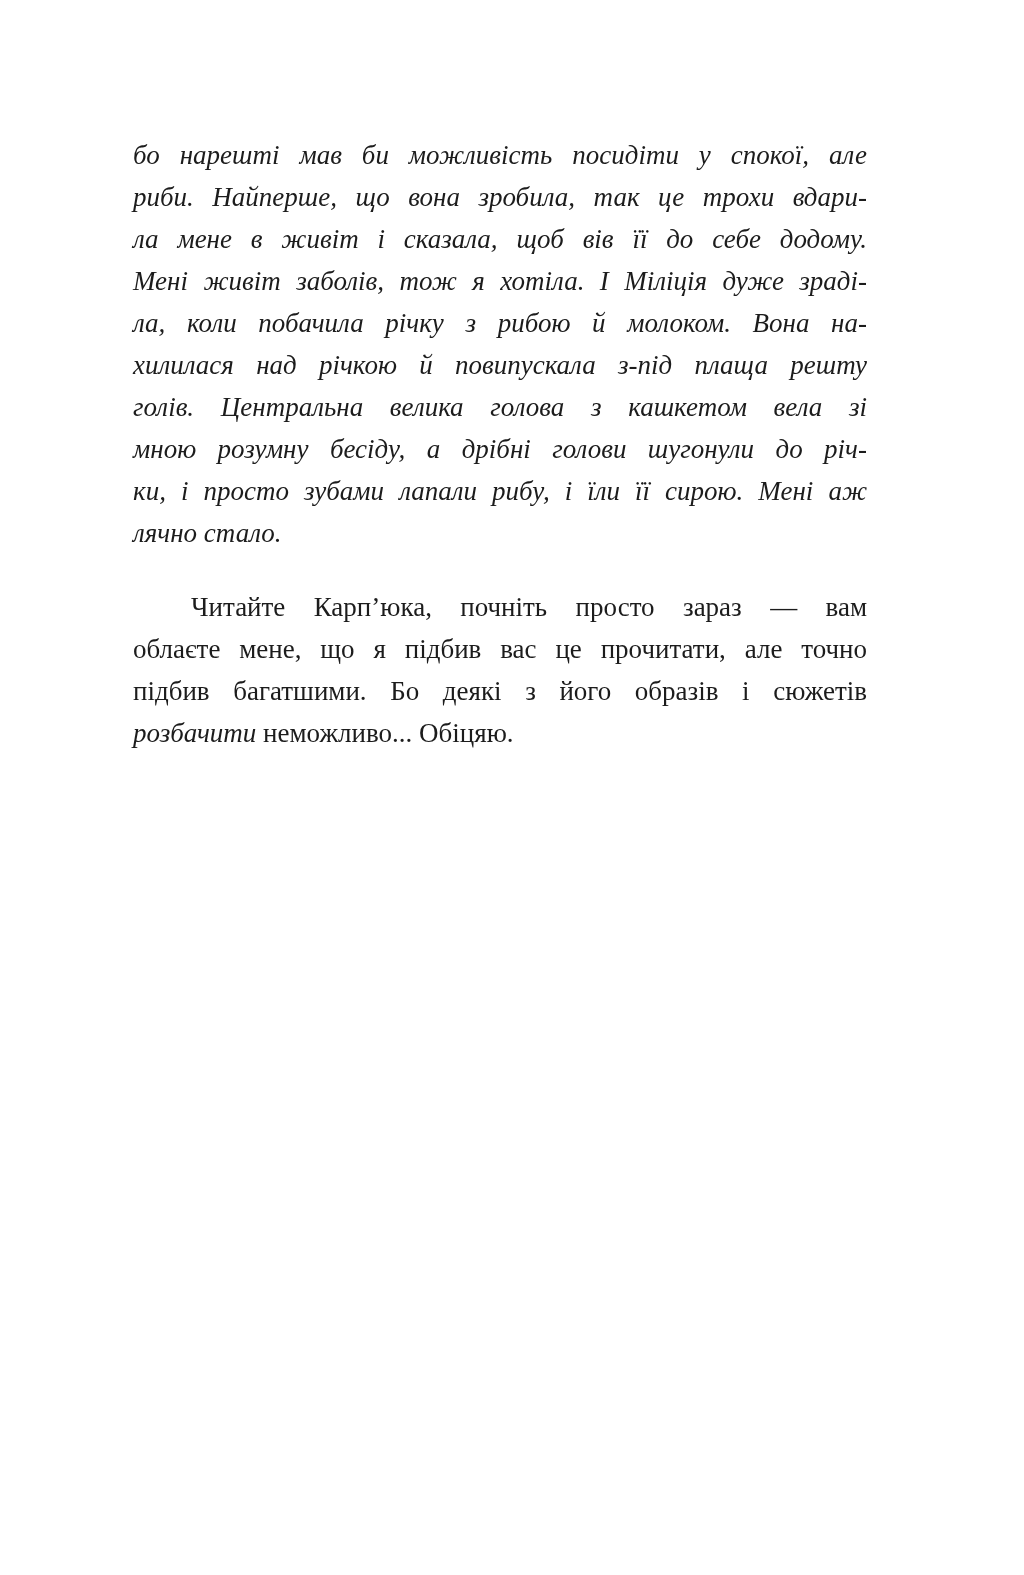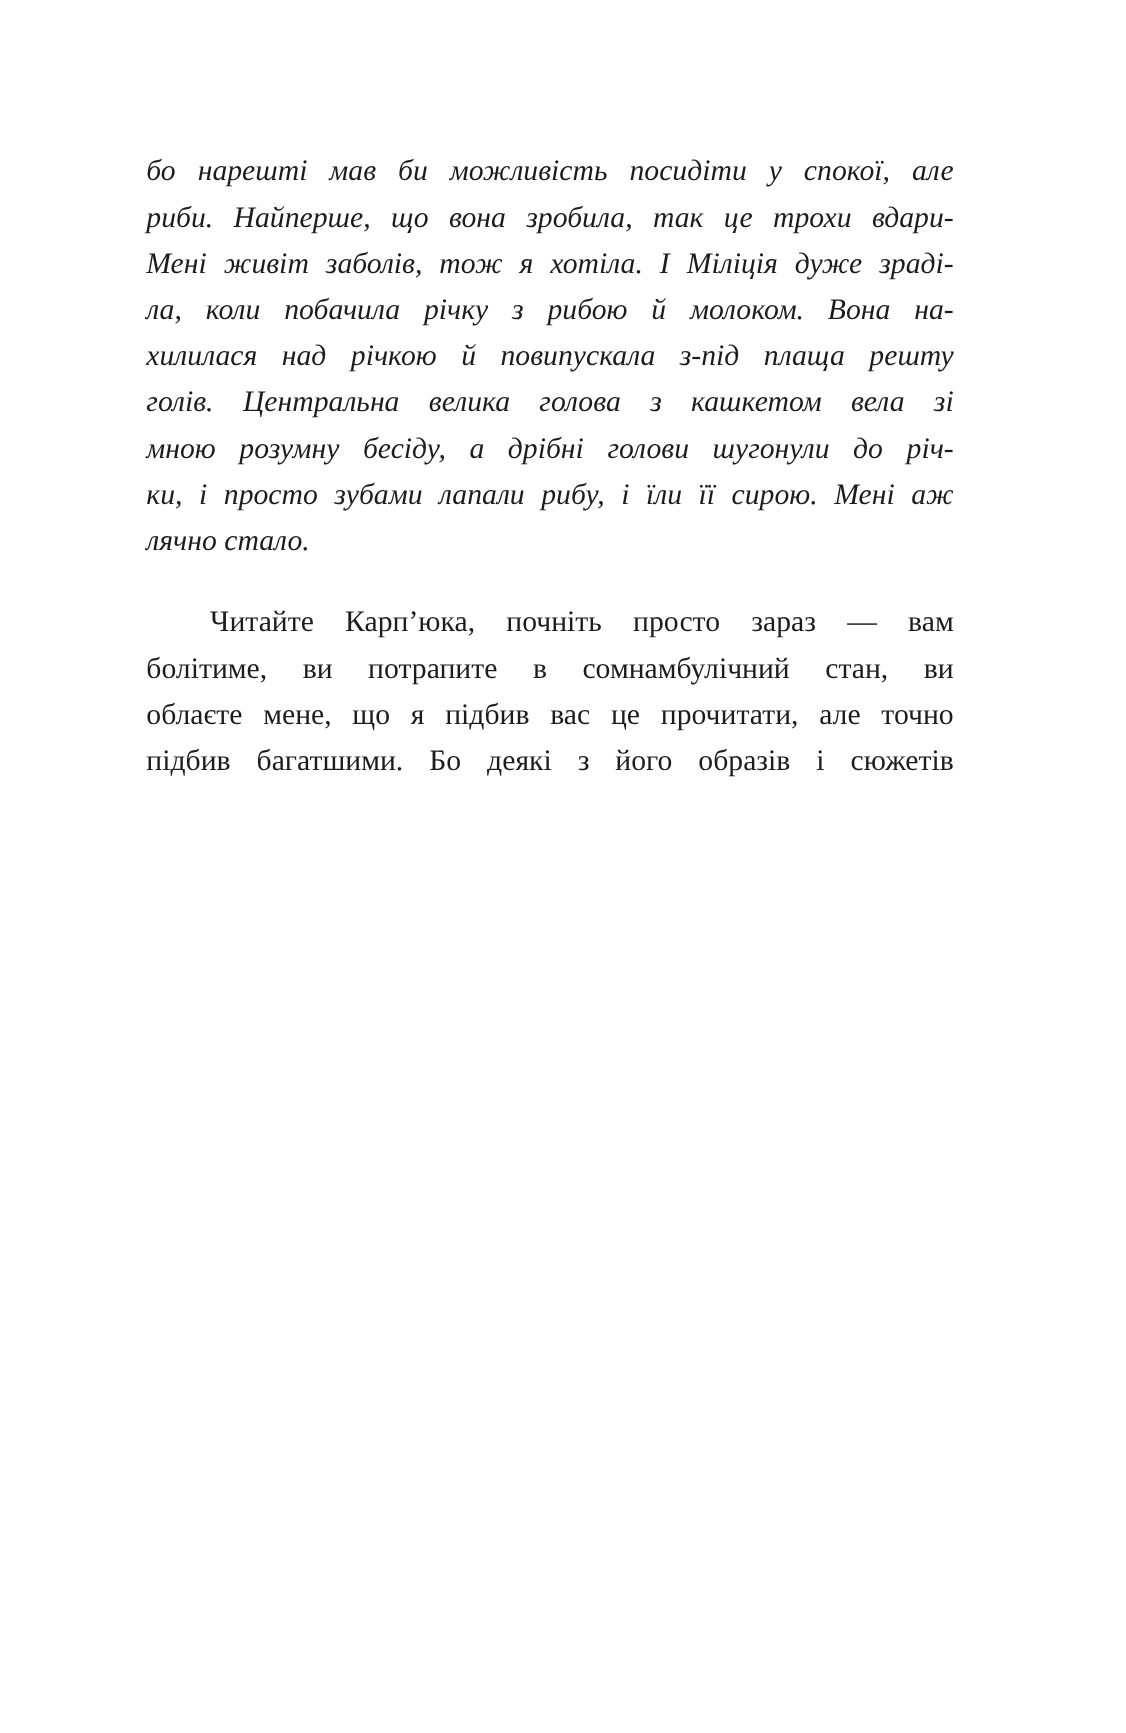--- a/index.html
+++ b/index.html
@@ -50,30 +50,31 @@
 </style>
 </head>
 <body>
 
 <div class="page">
   <div class="text-block">
 
     <div class="para para-italic">
       <div class="line">бо нарешті мав би можливість посидіти у спокої, але</div>
       <div class="line">риби. Найперше, що вона зробила, так це трохи вдари-</div>
+      <div class="line">ла мене в живіт і сказала, щоб вів її до себе додому.</div>
       <div class="line">Мені живіт заболів, тож я хотіла. І Міліція дуже зраді-</div>
       <div class="line">ла, коли побачила річку з рибою й молоком. Вона на-</div>
       <div class="line">хилилася над річкою й повипускала з-під плаща решту</div>
       <div class="line">голів. Центральна велика голова з кашкетом вела зі</div>
       <div class="line">мною розумну бесіду, а дрібні голови шугонули до річ-</div>
       <div class="line">ки, і просто зубами лапали рибу, і їли її сирою. Мені аж</div>
       <div class="line last">лячно стало.</div>
     </div>
 
     <div class="para para-second">
       <div class="line indent">Читайте Карп’юка, почніть просто зараз — вам</div>
-      <div class="line">болітиме, ви потрапите в сомнамбулічний стан, ви</div>
       <div class="line">облаєте мене, що я підбив вас це прочитати, але точно</div>
       <div class="line">підбив багатшими. Бо деякі з його образів і сюжетів</div>
+      <div class="line last"><span class="italic-word">розбачити</span><span> неможливо... Обіцяю.</span></div>
     </div>
 
   </div>
 </div>
 
 </body></html>

